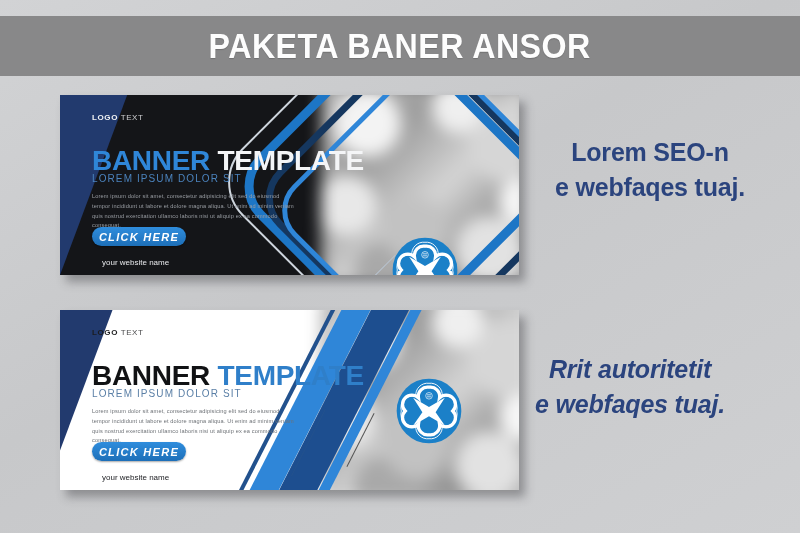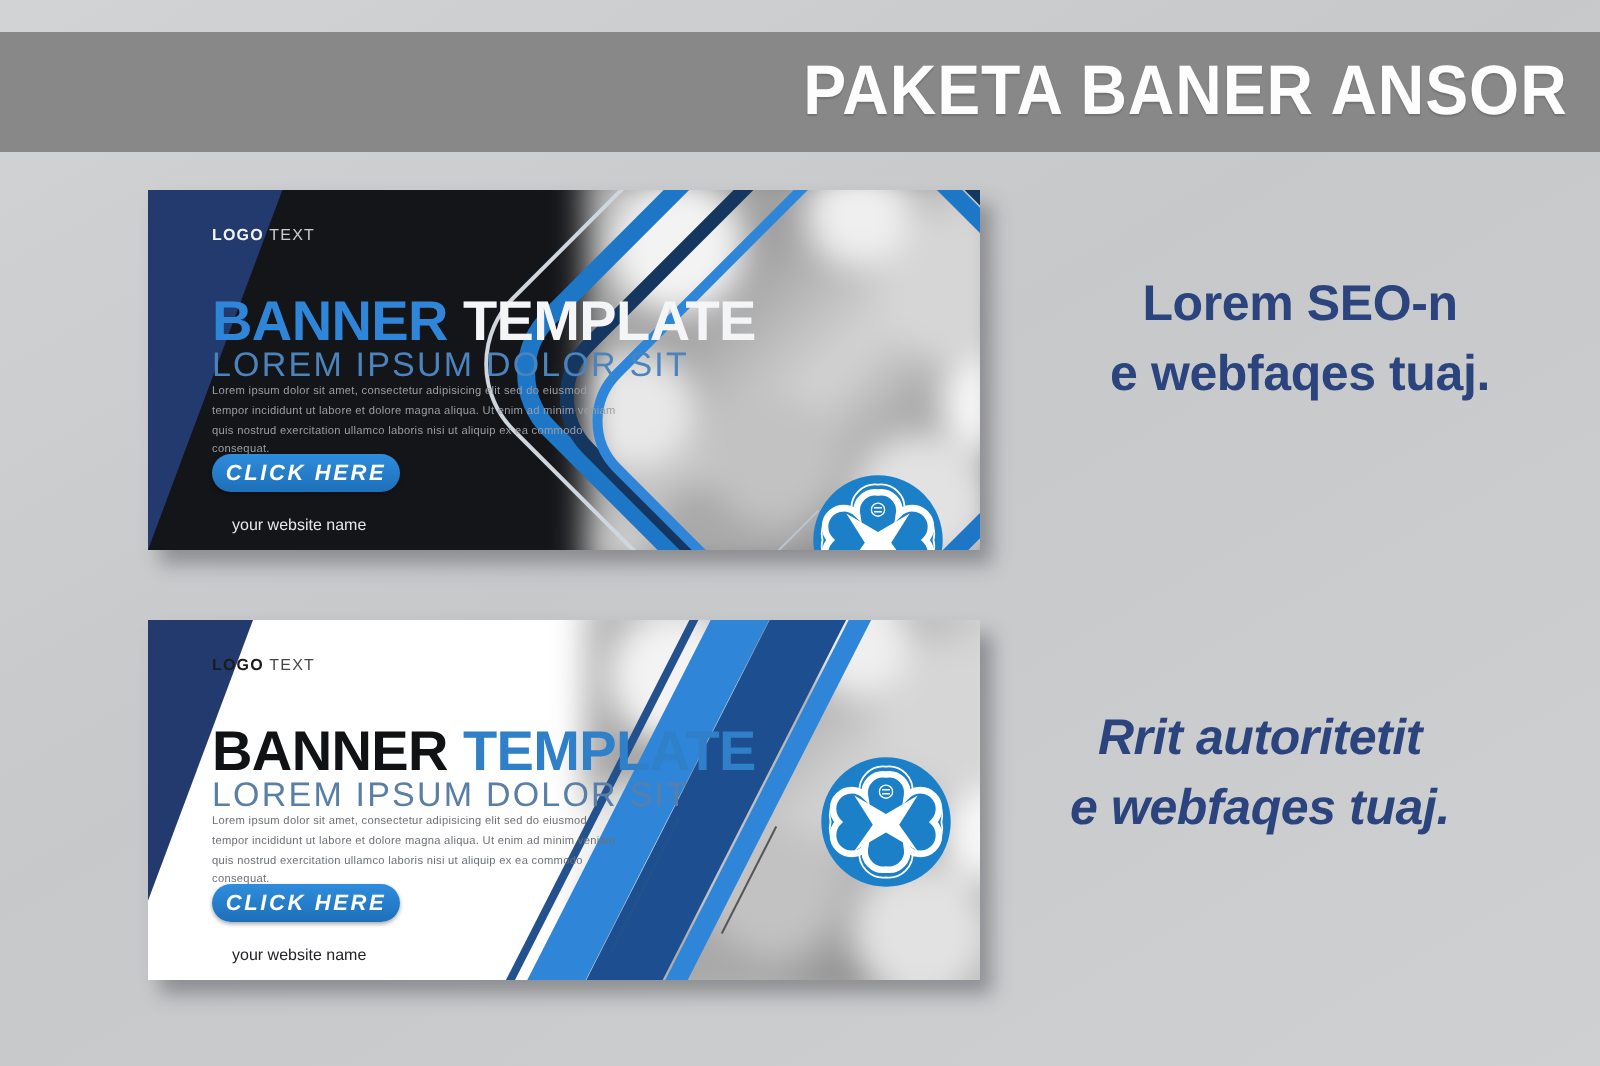--- a/index.html
+++ b/index.html
@@ -9,32 +9,32 @@
     font-family:"Liberation Sans", sans-serif;
     position:relative;
   }
   .stage { position:absolute; inset:0;
     background:linear-gradient(150deg,#d2d3d5 0%,#c7c8ca 45%,#cfd0d2 100%); }
 
   
   .header-band {
     position:absolute; left:0; top:16px; width:800px; height:60px;
     background:#888889;
-    display:flex; align-items:center; justify-content:flex-end;
+    display:flex; align-items:center; justify-content:center;
   }
   .header-title {
     color:#fdfdfd; font-size:35px; font-weight:bold;
     letter-spacing:.5px; transform:scaleX(.92);
     font-family:"Liberation Sans", sans-serif;
     text-shadow:0 1px 1px rgba(0,0,0,.18);
   }
 
   
   .banner {
-    position:absolute; left:74px; width:416px; height:180px;
+    position:absolute; left:60px; width:459px; height:180px;
     overflow:hidden;
     box-shadow:6px 7px 9px rgba(60,60,65,.42);
   }
   .banner.b1 { top:95px; background:#141518; }
   .banner.b2 { top:310px; background:#ffffff; }
 
   
   .photo {
     position:absolute; right:0; top:0; width:185px; height:100%;
     background:
@@ -103,21 +103,21 @@
   
   .content { position:absolute; left:32px; top:0; width:250px; height:100%; }
   .logo-line { position:absolute; top:18px; left:0; font-size:8px; letter-spacing:.6px; }
   .logo-strong { font-weight:bold; }
   .logo-soft { font-weight:normal; opacity:.82; }
 
   .headline { position:absolute; top:50px; left:0; font-size:28px; letter-spacing:-.3px; white-space:nowrap;}
   .headline .w1 { font-weight:bold; }
   .headline .w2 { font-weight:bold; }
 
-  .subline { position:absolute; top:78px; left:0; font-size:17px; letter-spacing:1.1px; }
+  .subline { position:absolute; top:78px; left:0; font-size:10px; letter-spacing:1.1px; }
 
   .para { position:absolute; top:97px; left:0; width:205px; font-size:5.6px;
     line-height:1.75; letter-spacing:.15px; }
 
   .cta {
     position:absolute; top:132px; left:0; width:94px; height:19px;
     border-radius:10px; background:linear-gradient(#2f8ddd,#1d6fb8);
     color:#fff; font-size:11px; font-weight:bold; letter-spacing:1.3px;
     display:flex; align-items:center; justify-content:center;
     box-shadow:0 1px 2px rgba(0,0,0,.35);

